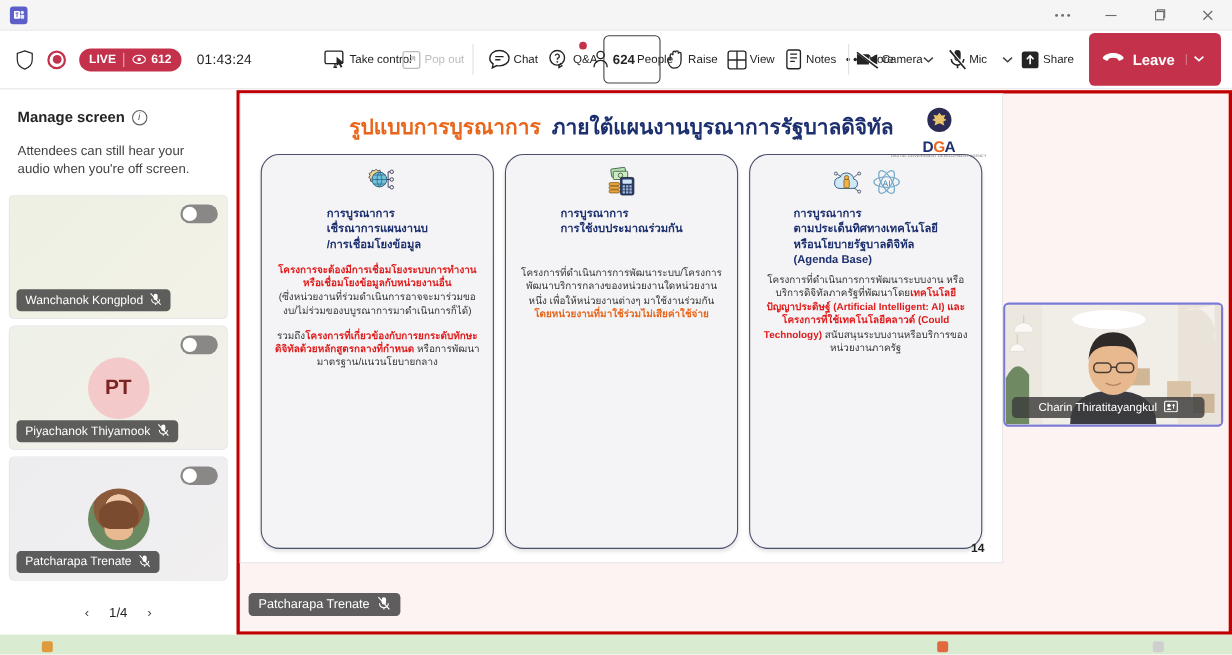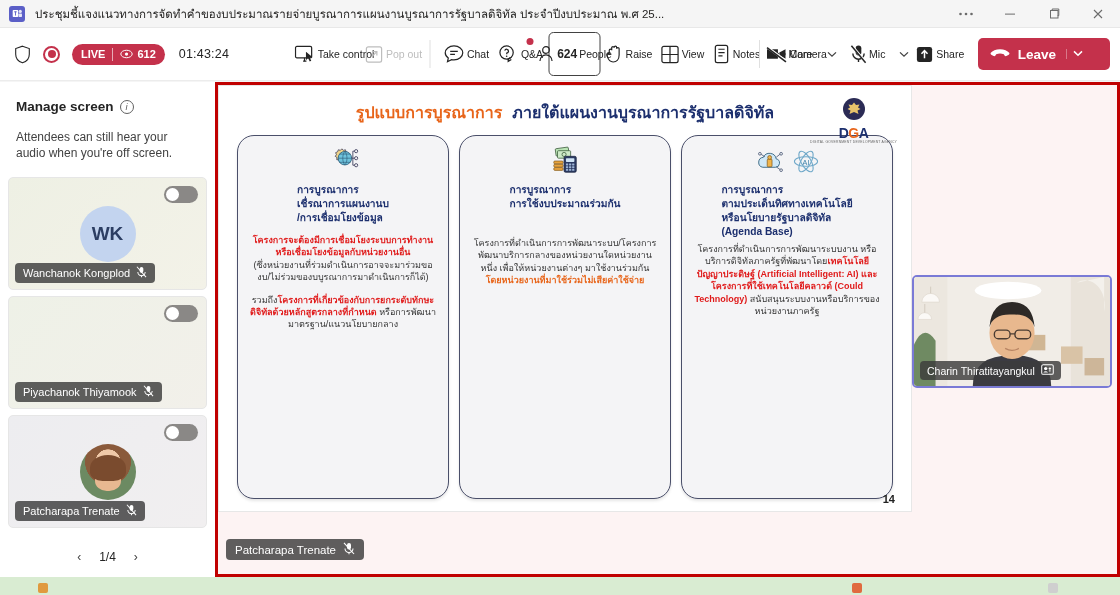--- a/index.html
+++ b/index.html
@@ -81,21 +81,21 @@
   .divider-v { width: 1px; height: 28px; background: #e0e0e0; margin: 0 8px; }
   .badge-dot {
     position: absolute; width: 7px; height: 7px; border-radius: 50%;
     background: #c4314b; top: 7px; right: 13px;
   }
   .people-ico { display: flex; align-items: center; gap: 3px; }
   .people-cnt { font-size: 12px; font-weight: bold; color: #242424; }
   .chev { width: 16px; height: 46px; display:flex; align-items:center; justify-content:center; color:#444; font-size:9px;}
   .leave-btn {
     display: flex; align-items: center; background: #c4314b; color: #fff;
-    height: 32px; border-radius: 5px; margin-left: 10px; padding: 0 20px 0 12px; gap: 8px;
+    height: 48px; border-radius: 5px; margin-left: 10px; padding: 0 8px 0 12px; gap: 8px;
   }
   .leave-btn .lv-lbl { font-size: 13.5px; font-weight: bold; }
   .leave-btn .lv-chev { padding: 0 7px 0 6px; border-left: 1px solid rgba(255,255,255,.35); margin-left:2px; font-size: 9px;}
 
   
   .main { position: absolute; top: 82px; left: 0; right: 0; bottom: 18px; background:#fff; }
 
   
   .sidebar {
     position: absolute; left: 0; top: 0; width: 215px; bottom: 0;
@@ -165,21 +165,21 @@
     border: 3px solid #c00000; background: #fdf3f3;
   }
   .share-area {
     position: absolute; left: 0; right: 205px; top: 0; bottom: 62px;
     background: #fff; border: 1px solid #e7e7e7;
     display: flex; flex-direction: column; overflow: hidden;
   }
   .slide { flex: 1; background: #fff; padding: 10px 12px 8px 12px; display: flex; flex-direction: column; position: relative;}
   .slide-title {
     display: flex; align-items: center; justify-content: center; gap: 10px;
-    font-size: 16px; font-weight: bold; padding: 4px 0 8px 0;
+    font-size: 19px; font-weight: bold; padding: 4px 0 8px 0;
   }
   .st-orange { color: #e8651a; }
   .st-navy { color: #1c2f6e; }
   .logos { display: flex; align-items: center; gap: 6px; position: absolute; right: 14px; top: 12px; flex-direction: column;}
   .garuda {
     width: 22px; height: 22px; border-radius: 50%; background: #2b2b55;
     display: flex; align-items: center; justify-content: center; color: #e8c36b; font-size: 12px;
   }
   .dga-logo { display: flex; flex-direction: column; align-items: center; line-height: 1;}
   .dga-top { font-size: 14px; font-weight: bold; color: #1c2f6e; letter-spacing: -.5px;}
@@ -218,21 +218,21 @@
   
   .video-tile {
     position: absolute; right: 5px; top: 190px; width: 200px; height: 113px;
     border: 2px solid #7a7ad6; border-radius: 5px; overflow: hidden;
     background: linear-gradient(#f2efe9,#e9e5df);
   }
   .vt-bg { position: absolute; inset: 0; }
   .vt-name {
     position: absolute; left: 6px; bottom: 6px;
     background: rgba(60,60,60,.82); color: #fff; border-radius: 4px;
-    height: 19px; display: flex; align-items: center; gap: 6px; padding: 0 7px; font-size: 10.5px;
+    height: 19px; display: flex; align-items: center; gap: 6px; padding: 0 24px; font-size: 10.5px;
   }
 
   
   .taskbar {
     position: absolute; left: 0; right: 0; bottom: 0; height: 18px;
     background: #d9ecd2;
   }
   .tb-ic { position: absolute; bottom: 2px; width: 10px; height: 10px; border-radius: 2px; }
 
   .mic-off { display: inline-block; }
@@ -243,21 +243,20 @@
 <div class="titlebar">
   <div class="teams-logo">
     <svg width="11" height="11" viewBox="0 0 16 16">
         <rect x="1" y="3" width="8" height="10" rx="1" fill="#fff"></rect>
         <rect x="3" y="5" width="4" height="1.2" fill="#5b5fc7"></rect>
         <rect x="4.4" y="5" width="1.3" height="6" fill="#5b5fc7"></rect>
         <circle cx="12" cy="5" r="2.3" fill="#fff" opacity=".85"></circle>
         <rect x="9.5" y="8" width="5" height="5" rx="1" fill="#fff" opacity=".85"></rect>
       </svg>
   </div>
-  <div class="title-text">ประชุมชี้แจงแนวทางการจัดทำคำของบประมาณรายจ่ายบูรณาการแผนงานบูรณาการรัฐบาลดิจิทัล ประจำปีงบประมาณ พ.ศ 25...</div>
   <div class="win-ctrls">
     <div class="win-btn">
       <svg width="16" height="4" viewBox="0 0 16 4">
           <circle cx="2.5" cy="2" r="1.3" fill="#6b6b6b"></circle>
           <circle cx="8" cy="2" r="1.3" fill="#6b6b6b"></circle>
           <circle cx="13.5" cy="2" r="1.3" fill="#6b6b6b"></circle>
         </svg>
     </div>
     <div class="win-btn">
       <svg width="12" height="12" viewBox="0 0 12 12">
@@ -461,37 +460,37 @@
     <div class="ms-head">
       <div class="ms-title">
         <span>Manage screen</span>
         <span class="info-ic">i</span>
       </div>
     </div>
     <div class="ms-sub">Attendees can still hear your audio when you're off screen.</div>
 
     <div class="tiles">
       <div class="tile t1">
-        <div class="avatar blue">WK</div>
         <div class="toggle">
             <i></i>
           </div>
         <div class="nametag">
           <span class="nm">Wanchanok Kongplod</span>
           <span class="mic-off">
             <svg width="11" height="12" viewBox="0 0 12 13">
                 <rect x="4" y="1" width="4" height="6.5" rx="2" fill="#fff"></rect>
                 <path d="M2 6.5 a4 4 0 0 0 8 0" fill="none" stroke="#fff" stroke-width="1.1"></path>
                 <path d="M6 10.4 v1.8" stroke="#fff" stroke-width="1.1"></path>
                 <path d="M1 .8 L11 12" stroke="#fff" stroke-width="1.1"></path>
               </svg>
           </span>
         </div>
       </div>
       <div class="tile t2">
+        <div class="avatar pink">PT</div>
         <div class="toggle">
             <i></i>
           </div>
         <div class="nametag">
           <span class="nm">Piyachanok Thiyamook</span>
           <span class="mic-off">
             <svg width="11" height="12" viewBox="0 0 12 13">
                 <rect x="4" y="1" width="4" height="6.5" rx="2" fill="#fff"></rect>
                 <path d="M2 6.5 a4 4 0 0 0 8 0" fill="none" stroke="#fff" stroke-width="1.1"></path>
                 <path d="M6 10.4 v1.8" stroke="#fff" stroke-width="1.1"></path>

